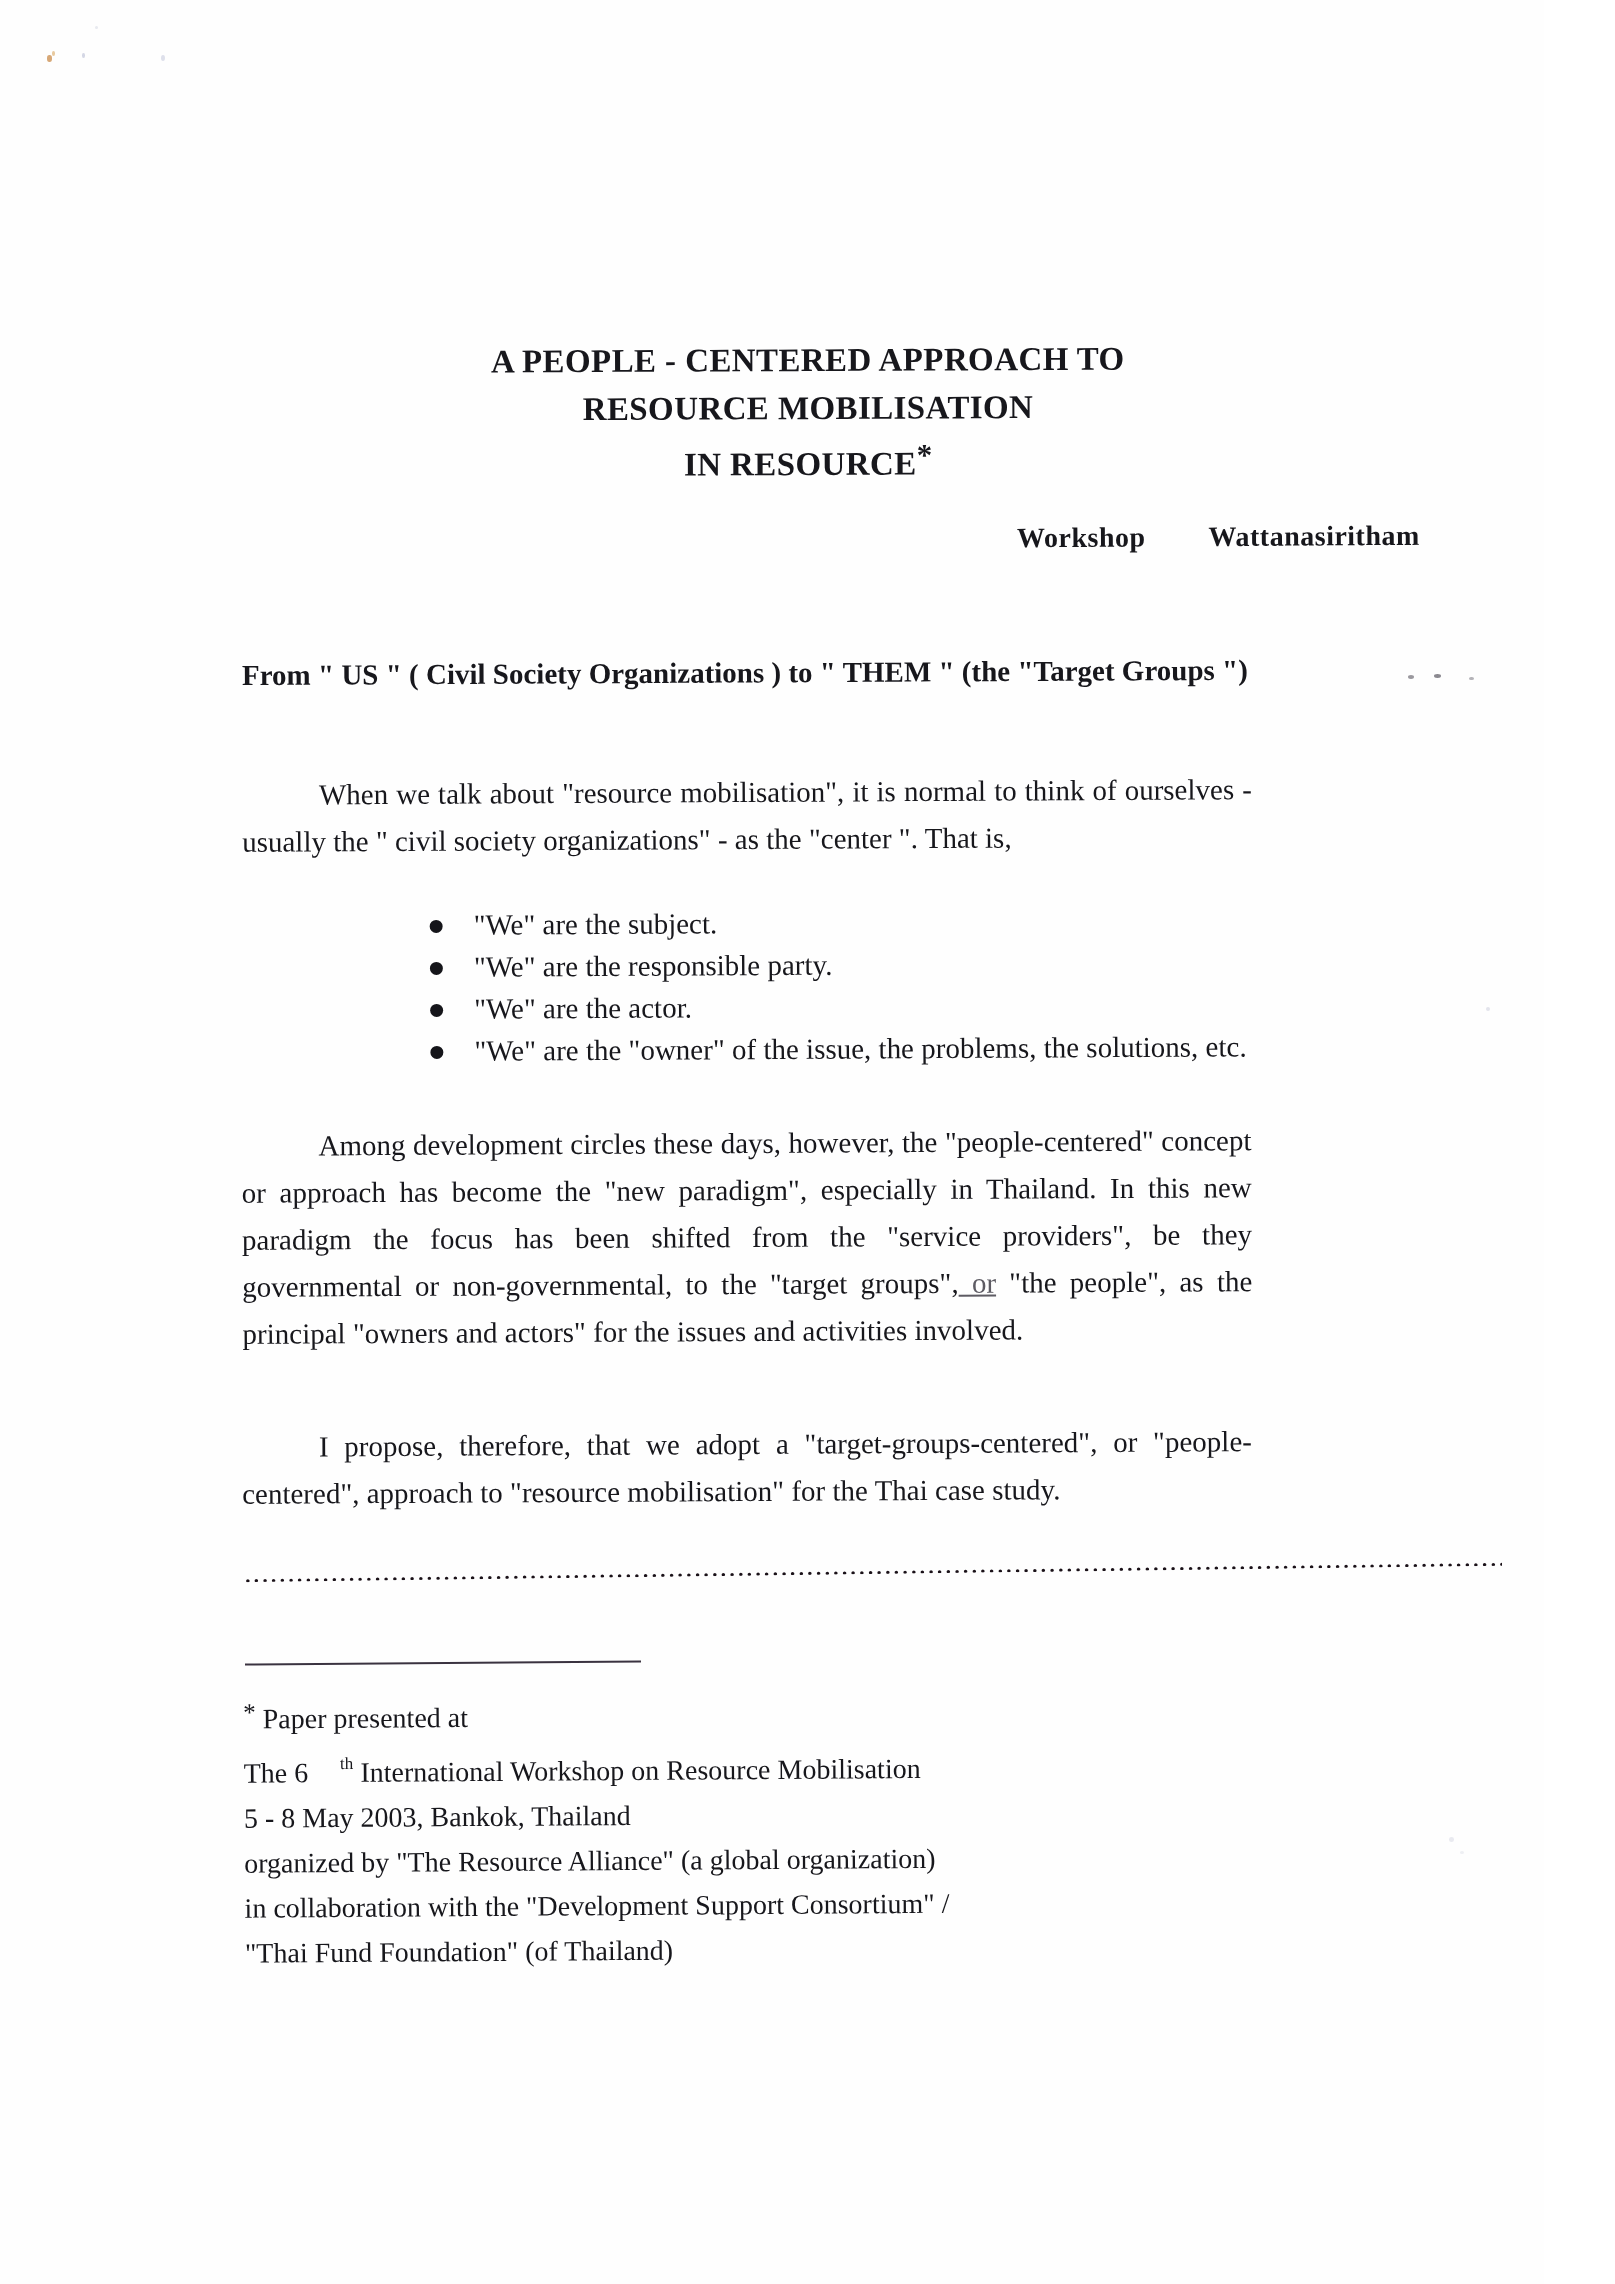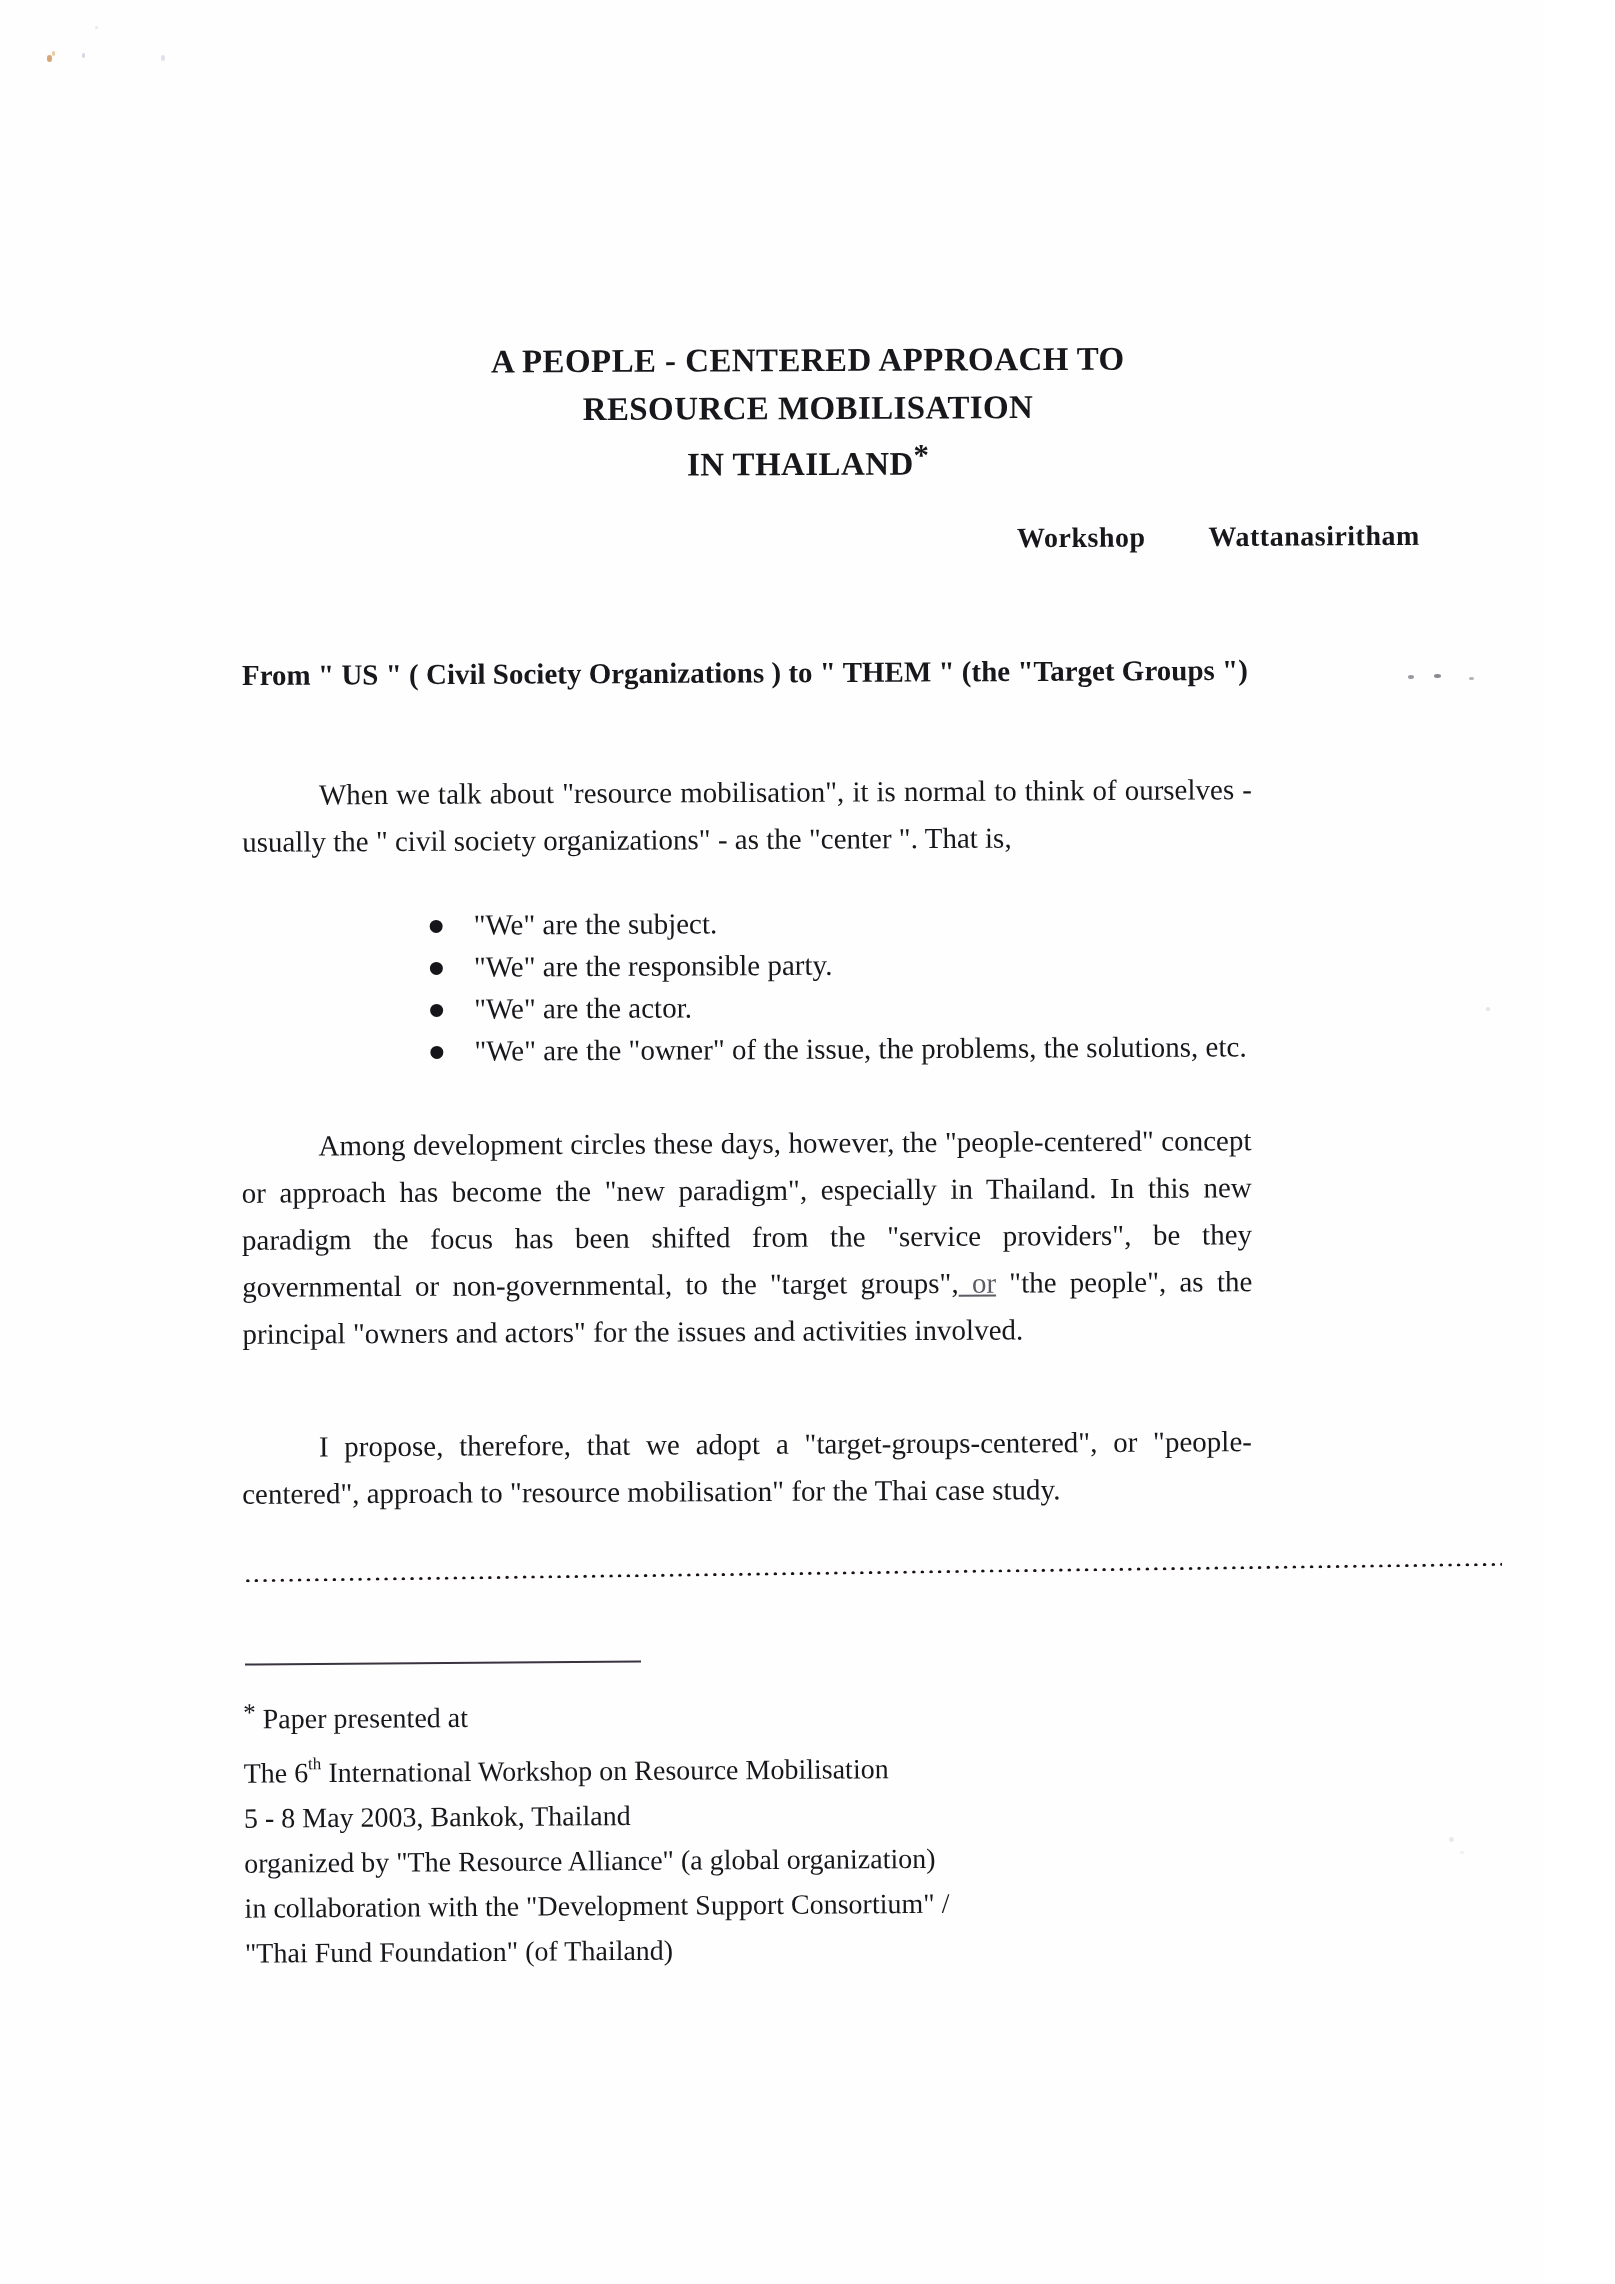--- a/index.html
+++ b/index.html
@@ -150,20 +150,21 @@
     transform: rotate(-0.4deg);
   }
   #footnote-block .fline { display: block; white-space: pre; }
   #footnote-block .fstar {
     font-size: 25px;
     vertical-align: 7.8px;
   }
   #footnote-block sup {
     font-size: 17px;
     vertical-align: 13px;
+    margin-left: 32px;
   }
 
   
   .faded { color: #5d5b63; text-decoration: underline; }
 </style>
 </head>
 <body>
 
 <div id="page">
 
@@ -175,21 +176,21 @@
   <div class="speck" style="left:1408px; top:675px; width:5.9px; height:3.9px; background:#57545e; opacity:.6;"></div>
   <div class="speck" style="left:1434px; top:674px; width:6.5px; height:3.9px; background:#4d4a54; opacity:.65;"></div>
   <div class="speck" style="left:1469px; top:677px; width:4.6px; height:3.3px; background:#6a6771; opacity:.5;"></div>
   <div class="speck" style="left:1486px; top:1007px; width:3.9px; height:3.9px; background:#c3c6d6; opacity:.45;"></div>
   <div class="speck" style="left:1449px; top:1837px; width:5.2px; height:4.6px; background:#cbcedd; opacity:.4;"></div>
   <div class="speck" style="left:1460px; top:1851px; width:3.9px; height:3.3px; background:#d1d4e0; opacity:.35;"></div>
 
   <div id="title-block">
     <span class="tline">A PEOPLE - CENTERED APPROACH TO</span>
     <span class="tline">RESOURCE MOBILISATION</span>
-    <span class="tline"><span>IN THAILAND</span><span class="star">*</span></span>
+    <span class="tline"><span>IN RESOURCE</span><span class="star">*</span></span>
   </div>
 
   <div id="author-line"><span>Workshop</span><span class="gap"></span><span>Wattanasiritham</span></div>
 
   <div id="section-heading">From  " US " ( Civil Society Organizations ) to " THEM " (the "Target Groups ")</div>
 
   <div class="para" id="para-1"><span class="indent"></span><span>When we talk about "resource mobilisation", it is normal to think of ourselves - usually the  " civil society organizations" - as the  "center ". That is,</span></div>
 
   <div id="bullet-list">
     <div class="bullet-row">

